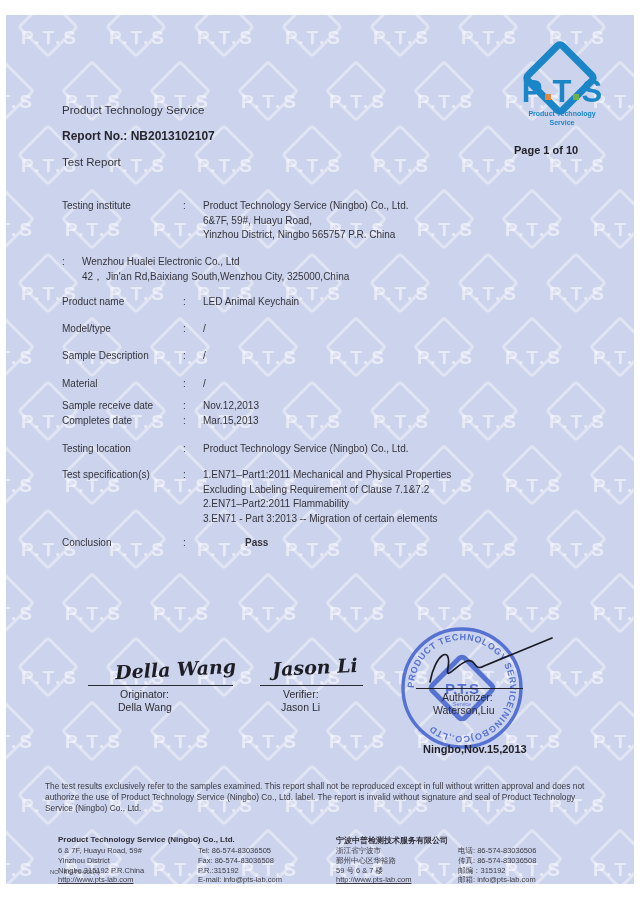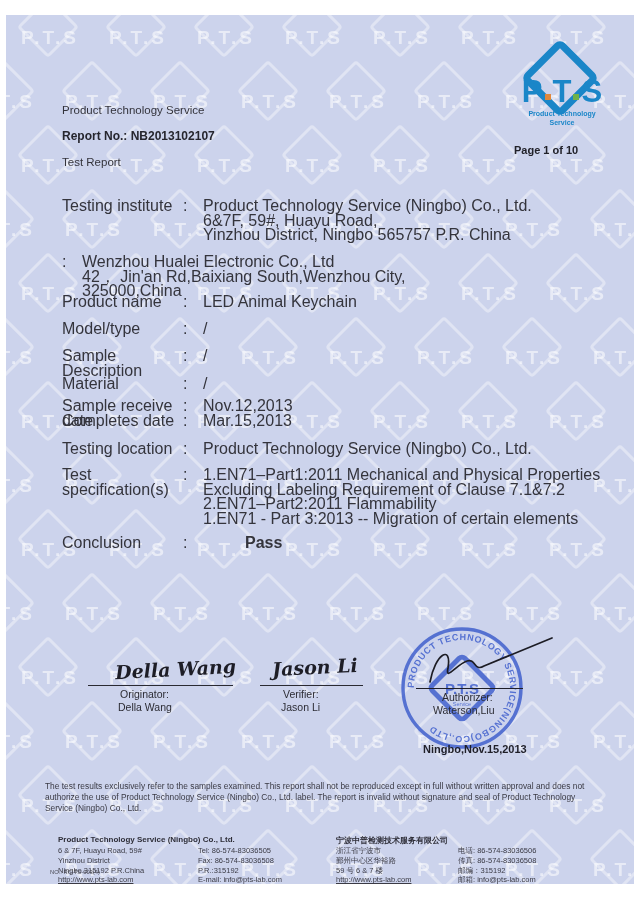--- a/index.html
+++ b/index.html
@@ -46,21 +46,21 @@
     font-size:31px; font-weight:bold; color:var(--logo-blue);
   }
   .logo-dot { display:inline-block; width:6px; height:6px; margin:0 2px 2px 2px; }
   .logo-dot.orange { background:var(--logo-orange); }
   .logo-dot.green  { background:var(--logo-green); }
   .logo-sub { position:absolute; left:0; top:62px; width:128px; text-align:center;
     font-size:7px; font-weight:bold; color:var(--logo-blue); line-height:8.5px; }
   .page-indicator { left:514px; top:144px; font-size:11px; font-weight:bold; color:#22222a; }
 
   
-  .frow { position:absolute; left:62px; display:flex; font-size:16px; line-height:14.5px; }
+  .frow { position:absolute; left:62px; display:flex; font-size:10px; line-height:14.5px; }
   .frow .lab { width:121px; flex:none; }
   .frow .cln { width:20px; flex:none; }
   .frow .val { width:400px; }
   .r-ti{top:199px} .r-app{top:255px} .r-pn{top:295px} .r-mt{top:322px}
   .r-sd{top:349px} .r-mat{top:377px} .r-srd{top:399px} .r-cd{top:414px}
   .r-tl{top:442px} .r-ts{top:468px} .r-con{top:536px}
   .r-con .val { font-weight:bold;padding-left:42px; }
 
   
   .script {
@@ -628,21 +628,21 @@
     <span class="cln">:</span>
     <div class="val">Product Technology Service (Ningbo) Co., Ltd.</div>
   </div>
   <div class="frow r-ts">
     <span class="lab">Test specification(s)</span>
     <span class="cln">:</span>
     <div class="val">
       <div>1.EN71–Part1:2011 Mechanical and Physical Properties</div>
       <div>Excluding Labeling Requirement of Clause 7.1&amp;7.2</div>
       <div>2.EN71–Part2:2011 Flammability</div>
-      <div>1.EN71 - Part 3:2013  -- Migration of certain elements</div>
+      <div>3.EN71 - Part 3:2013  -- Migration of certain elements</div>
     </div>
   </div>
   <div class="frow r-con">
     <span class="lab">Conclusion</span>
     <span class="cln">:</span>
     <div class="val">Pass</div>
   </div>
 
   <div class="abs script o-script">Della Wang</div>
   <div class="abs sig-line o-line"></div>

